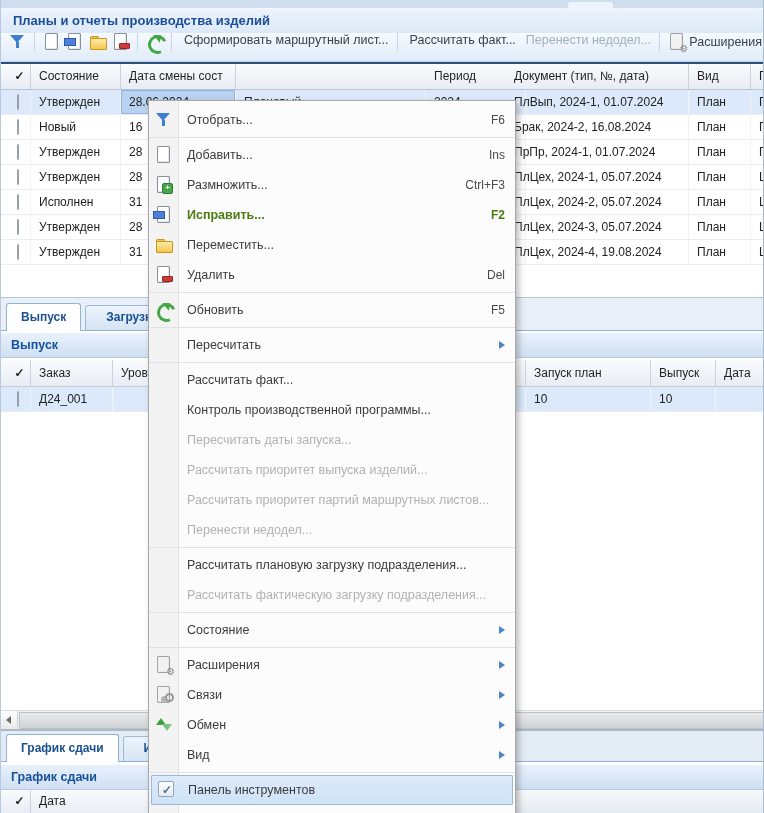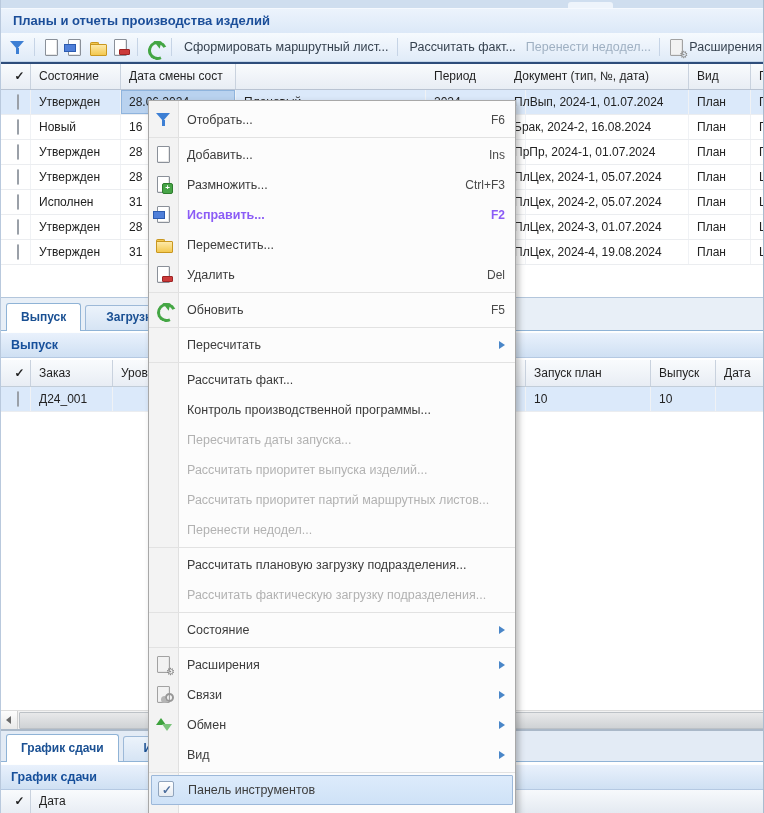--- a/index.html
+++ b/index.html
@@ -11,21 +11,21 @@
   
   .top-strip { position:absolute; left:0; top:0; width:764px; height:8px; background:#cfdeef; }
   .top-strip-seg { position:absolute; left:567px; top:2px; width:45px; height:6px; background:#eef4fb; border-radius:3px 3px 0 0; }
   .title-bar { position:absolute; left:0; top:8px; width:764px; height:39px;
                background:linear-gradient(#ecf3fc,#d3e3f5); border-top:1px solid #f5f9fe; border-bottom:1px solid #bdd2ea; }
   .title-bar .t { padding-left:12px; line-height:23px; font-size:13px; font-weight:bold; color:#1b4e99; }
 
   
   .toolbar { position:absolute; left:0; top:33px; width:764px; height:29px;
              background:linear-gradient(#f6fafe,#e0ebf8); border-bottom:1px solid #c3d5ea;
-             display:flex; align-items:center; padding-left:5px; overflow:hidden; white-space:nowrap; }
+             display:flex; align-items:flex-start; padding-left:5px; overflow:hidden; white-space:nowrap; }
   .tb-item { display:flex; align-items:center; margin:0 3px; flex:0 0 auto; }
   .tb-item.tsep { width:1px; height:18px; background:#c6d4e6; margin:0 5px; }
   .tb-item.push { margin-left:auto; }
   .tb-label { font-size:12.5px; color:#36424f; margin-left:4px; }
   .tb-item.disabled .tb-label { color:#9fb0c2; }
   .navy-line { position:absolute; left:0; top:62px; width:764px; height:2px; background:#2e4d7b; }
 
   
   .ic { width:17px; height:17px; position:relative; display:inline-block; flex:0 0 auto; }
   .ic-funnel::before { content:""; position:absolute; left:1px; top:2px; border-left:7px solid transparent; border-right:7px solid transparent; border-top:8px solid #3d7fd4; }
@@ -101,21 +101,21 @@
   .b0{left:0;width:30px} .b1{left:30px;width:180px}
 
   
   .menu { position:absolute; left:147px; top:100px; width:368px; height:714px; background:#fcfcfc;
           border:1px solid #a8a8a8; box-shadow:3px 3px 6px rgba(70,70,70,.35); z-index:10; padding-top:4px; }
   .menu-gutter { position:absolute; left:0; top:0; width:30px; height:100%; background:#f3f3f3; border-right:1px solid #e0e0e0; }
   .mi { position:relative; height:30px; display:flex; align-items:center; padding-left:38px; padding-right:10px;
         font-size:12.5px; color:#3c3c3c; }
   .mi .lab { flex:1 1 auto; white-space:nowrap; overflow:hidden; }
   .mi .sc { color:#4a4a4a; font-size:12px; margin-left:10px; }
-  .mi.bold .lab, .mi.bold .sc { font-weight:bold; color:#8b5cf6; }
+  .mi.bold .lab, .mi.bold .sc { font-weight:bold; color:#4d7c0f; }
   .mi.disabled { color:#b2b2b2; }
   .mi .ic { position:absolute; left:6px; top:50%; margin-top:-9px; }
   .mi .arrow { width:0; height:0; border-top:4px solid transparent; border-bottom:4px solid transparent; border-left:6px solid #4a86c8; margin-left:8px; flex:0 0 auto; }
   .mi.msep { height:0; border-top:1px solid #e2e2e2; margin:2px 0 2px 0; padding:0; }
   .mi.highlighted { background:linear-gradient(#ddebfb,#cfe2f7); border:1px solid #9cb8d9; border-radius:1px; margin:0 2px; padding-left:36px; }
 </style>
 </head>
 <body>
 
 <div class="window">
@@ -257,21 +257,21 @@
         <div class="tc c5">ПлЦех, 2024-2, 05.07.2024</div>
         <div class="tc c6">План</div>
         <div class="tc c7">Це</div>
       </div>
       <div class="trow">
         <div class="tc c0"><span class="cbx"></span></div>
         <div class="tc c1">Утвержден</div>
         <div class="tc c2">28</div>
         <div class="tc c3"></div>
         <div class="tc c4"></div>
-        <div class="tc c5">ПлЦех, 2024-3, 01.07.2024</div>
+        <div class="tc c5">ПлЦех, 2024-3, 05.07.2024</div>
         <div class="tc c6">План</div>
         <div class="tc c7">Це</div>
       </div>
       <div class="trow">
         <div class="tc c0"><span class="cbx"></span></div>
         <div class="tc c1">Утвержден</div>
         <div class="tc c2">31</div>
         <div class="tc c3"></div>
         <div class="tc c4"></div>
         <div class="tc c5">ПлЦех, 2024-4, 19.08.2024</div>

